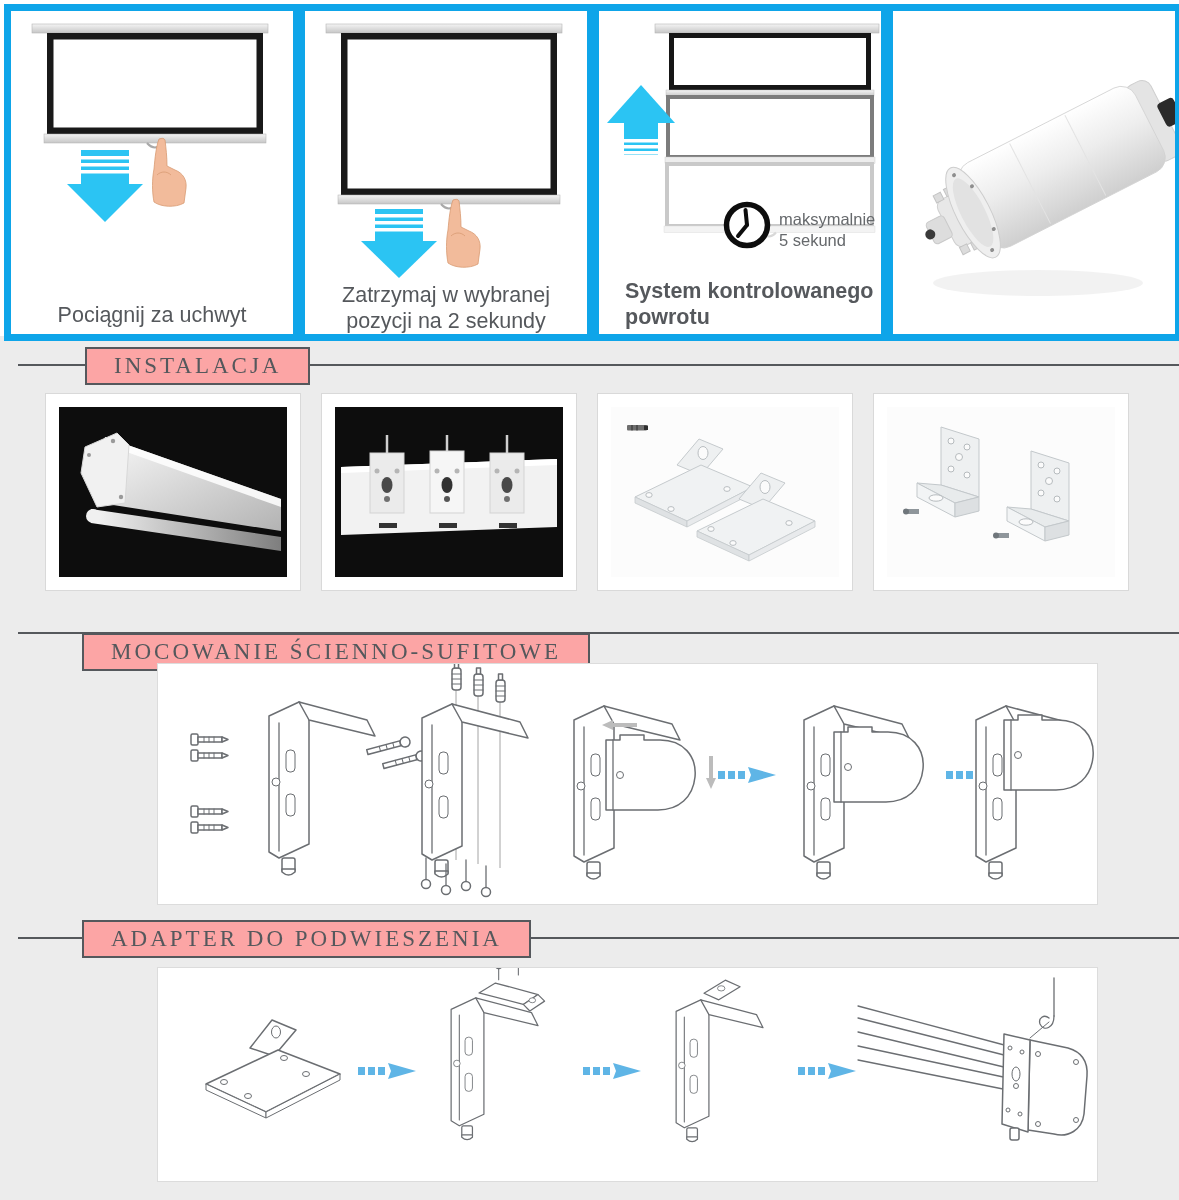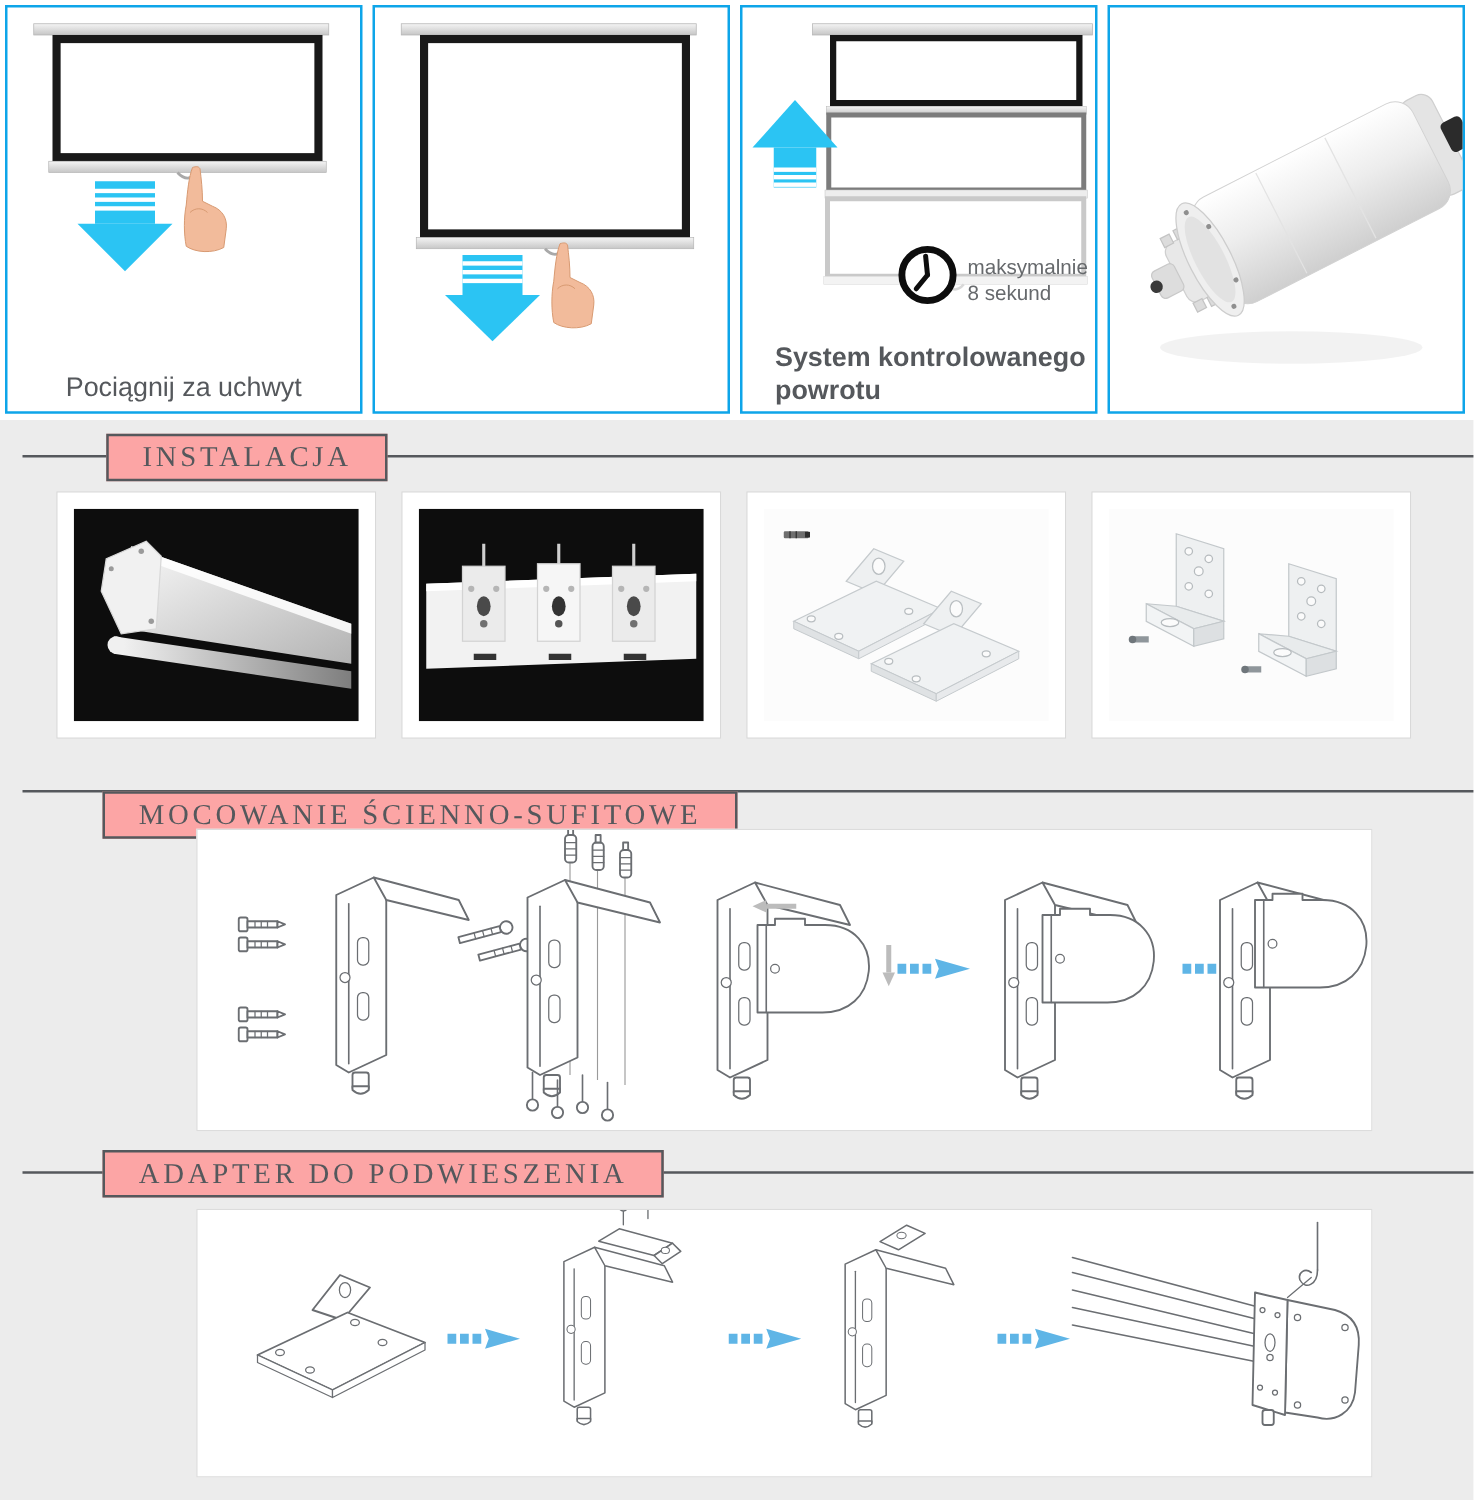--- a/index.html
+++ b/index.html
@@ -1,19 +1,19 @@
 <!DOCTYPE html>
 <html><head>
 <meta charset="utf-8">
 <style>
   html,body{margin:0;padding:0;background:#fff;}
   .page{position:relative;width:1179px;height:1200px;background:#fff;overflow:hidden;
         font-family:"Liberation Sans", sans-serif;color:#55585c;}
   .grayband{position:absolute;left:0;top:336px;width:1179px;height:864px;background:#ececec;}
-  .panel{position:absolute;top:4px;width:282px;height:323px;background:#fff;border:2px solid #0ea5e9;}
+  .panel{position:absolute;top:4px;width:282px;height:323px;background:#fff;border:7px solid #0ea5e9;}
   .panel svg{position:absolute;left:0;top:0;}
   .cap{position:absolute;color:#55585c;font-size:21.5px;line-height:1.22;text-align:center;}
   .sec-line{position:absolute;left:18px;right:0;height:2px;background:#55585c;}
   .sec-box{position:absolute;background:#fca5a5;border:2px solid #55585c;height:34px;line-height:34px;
            padding:0 27px;font-size:23px;letter-spacing:3px;color:#55585c;white-space:nowrap;font-family:Liberation Serif, serif;}
   .card{position:absolute;top:393px;width:228px;height:170px;background:#fff;
         border:1px solid #d9d9d9;padding:13px 13px;}
   .dpanel{position:absolute;left:157px;width:939px;background:#fff;border:1px solid #dcdcdc;}
   .clocknote{position:absolute;left:180px;top:198px;width:120px;font-size:16.5px;
              line-height:1.25;color:#66696c;text-align:left;}
@@ -74,20 +74,21 @@
         <rect x="70" y="203" width="48" height="3.5" fill="#fff"></rect>
         <rect x="70" y="210" width="48" height="3.5" fill="#fff"></rect>
         <rect x="70" y="217" width="48" height="3.5" fill="#fff"></rect>
         <polygon points="56,230 132,230 94,267" fill="#2bc4f3"></polygon>
       </g>
       <g transform="translate(134,187)">
         <path d="M14,2 C17,1 19,1 20,3 C21,11 22,20 22,29 L30,33 C38,36 42,43 41,51 L39,66 C30,71 16,70 9,65 C7,55 7,42 9,32 C10,21 11,10 14,2 Z" fill="#f2bb9b" stroke="#d89a72" stroke-width="0.8"></path>
         <path d="M12,38 C16,34 22,34 26,38" fill="none" stroke="#d89a72" stroke-width="0.8"></path>
       </g>
     </svg>
+    <div class="cap" style="left:26px;top:271px;width:230px;">Zatrzymaj w wybranej pozycji na 2 sekundy</div>
   </div>
 
   <div class="panel" style="left:592px;">
     <svg width="282" height="323" viewBox="0 0 282 323">
       <g>
         <rect x="56" y="13" width="224" height="9" fill="url(#barG)" stroke="#b5b5b5" stroke-width="0.6"></rect>
         <rect x="70" y="22" width="202" height="57" fill="#161616"></rect>
         <rect x="75" y="27" width="192" height="47" fill="#ffffff"></rect>
         <rect x="67" y="79" width="208" height="6.5" fill="url(#barG)" stroke="#b5b5b5" stroke-width="0.4"></rect>
         <path d="M163,85.5 q7,8 14,0" fill="none" stroke="#ababab" stroke-width="2"></path>
@@ -106,21 +107,21 @@
         <rect x="25" y="140" width="34" height="3.5" fill="#fff"></rect>
       </g>
       <g>
         <circle cx="148" cy="214" r="20.5" fill="#fff" stroke="#0d0d0d" stroke-width="5.5"></circle>
         <line x1="148" y1="214" x2="146.5" y2="199" stroke="#0d0d0d" stroke-width="4" stroke-linecap="round"></line>
         <line x1="148" y1="214" x2="139" y2="225" stroke="#0d0d0d" stroke-width="4" stroke-linecap="round"></line>
       </g>
     </svg>
     <div class="clocknote">
       <span style="display:block">maksymalnie</span>
-      <span style="display:block">8 sekund</span>
+      <span style="display:block">5 sekund</span>
     </div>
     <div class="cap" style="left:26px;top:267px;width:250px;text-align:left;font-weight:bold;">System kontrolowanego powrotu</div>
   </div>
 
   <div class="panel" style="left:886px;">
     <svg width="282" height="323" viewBox="0 0 282 323">
       <defs>
         <linearGradient id="tubeG" x1="0" y1="0" x2="0" y2="1">
           <stop offset="0" stop-color="#ffffff"></stop>
             <stop offset="0.45" stop-color="#ededed"></stop>

